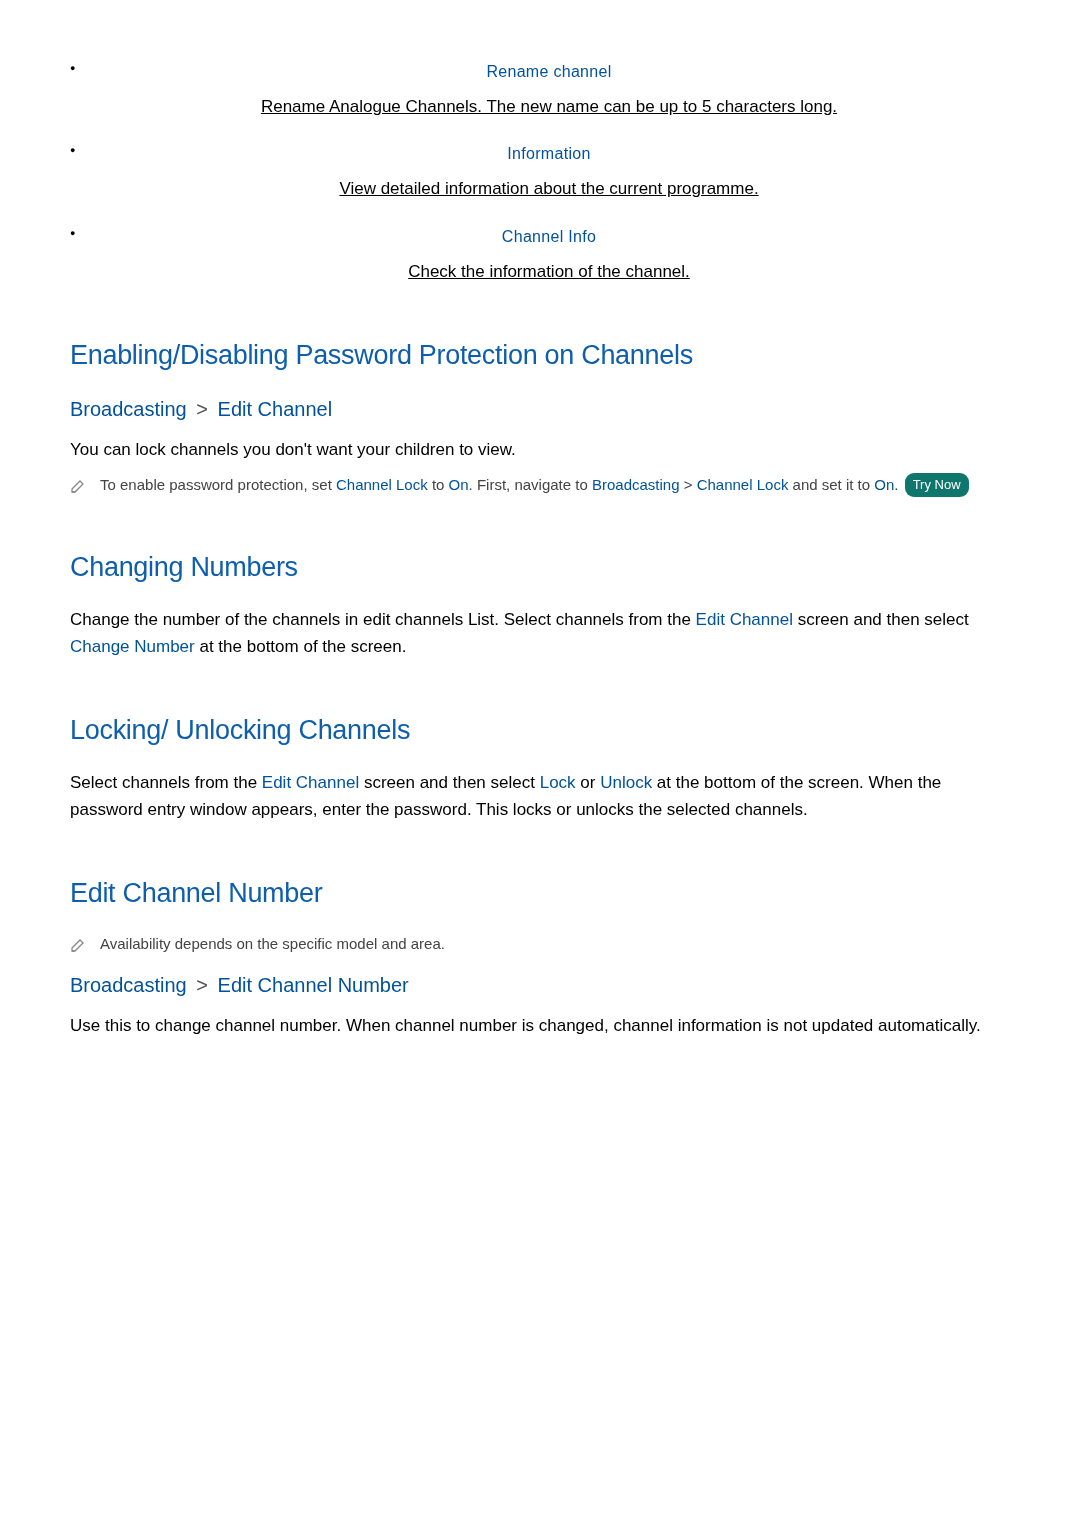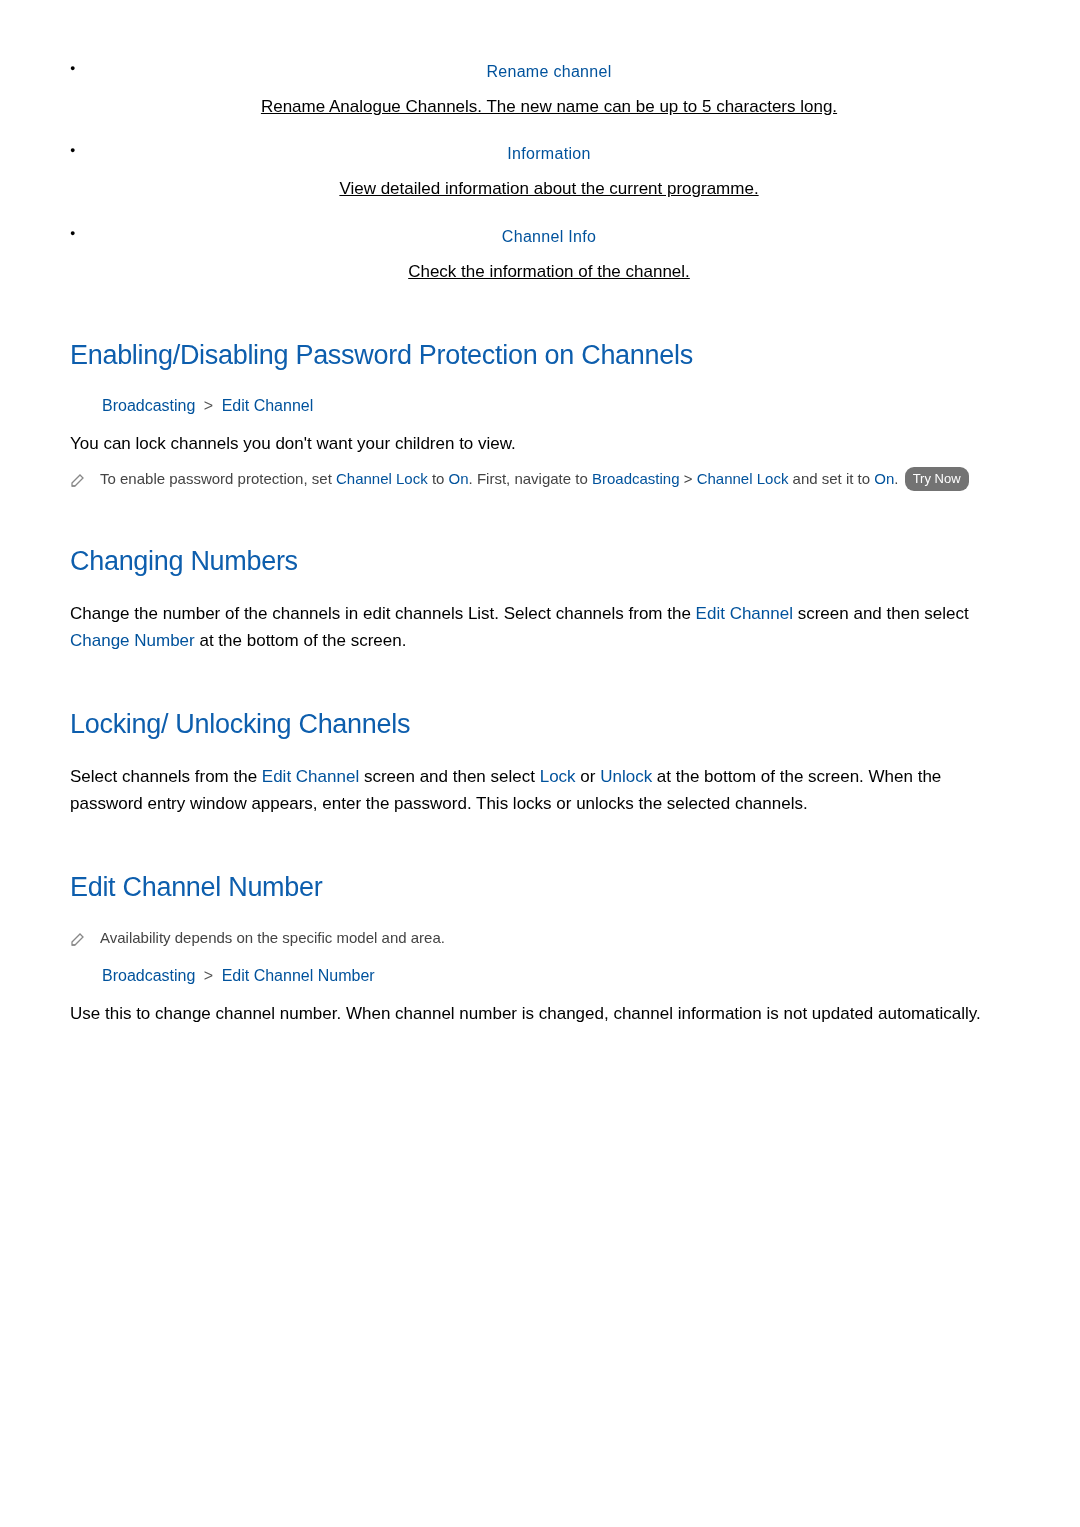--- a/index.html
+++ b/index.html
@@ -53,23 +53,22 @@
   }
   h2.section-heading {
     color: #0d5ead;
     font-size: 27px;
     font-weight: normal;
     margin-top: 50px;
     margin-bottom: 18px;
     letter-spacing: -0.3px;
   }
   .breadcrumb {
-    font-size: 16px;
+    font-size: 20px;
     margin-bottom: 12px;
-    margin-left: 32px;
   }
   .breadcrumb .bc-item {
     color: #00529c;
   }
   .breadcrumb .bc-sep {
     color: #555;
     margin: 0 4px;
   }
   .body-text {
     font-size: 17px;
@@ -93,21 +92,21 @@
     font-size: 15px;
     color: #444;
     line-height: 1.65;
     flex: 1;
   }
   .inline-menu {
     color: #00529c;
   }
   .try-now {
     display: inline-block;
-    background: #737373;
+    background: #0f766e;
     color: #fff;
     font-size: 13px;
     padding: 1px 8px 2px 8px;
     border-radius: 9px;
     margin-left: 2px;
     vertical-align: 1px;
   }
 </style>
 </head>
 <body>

